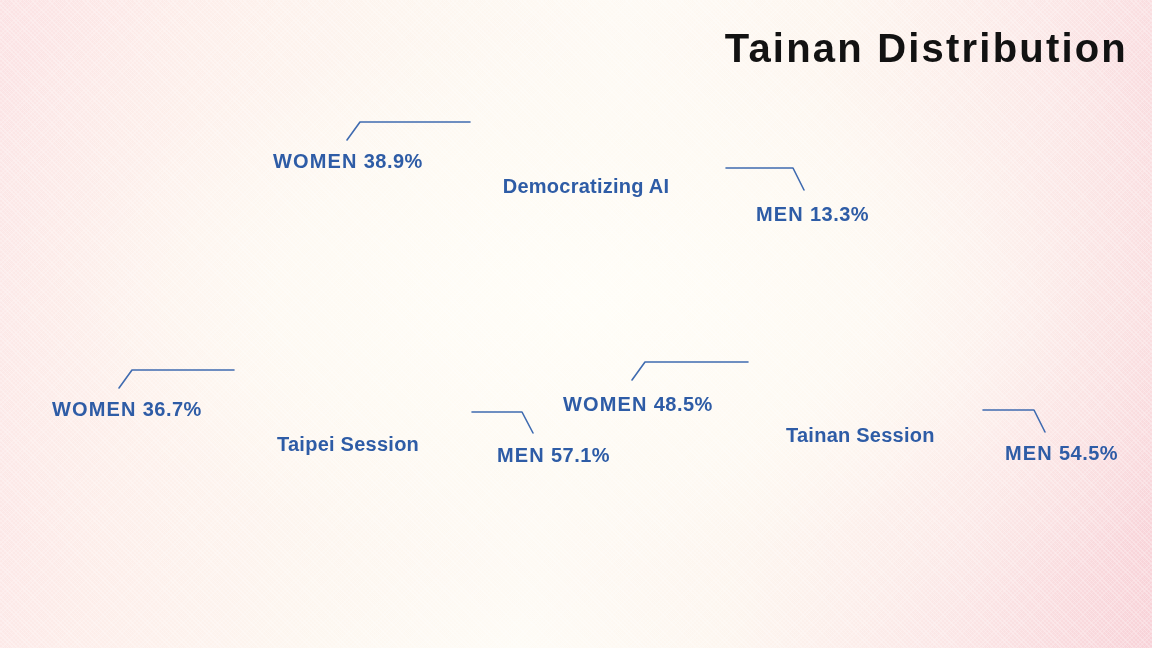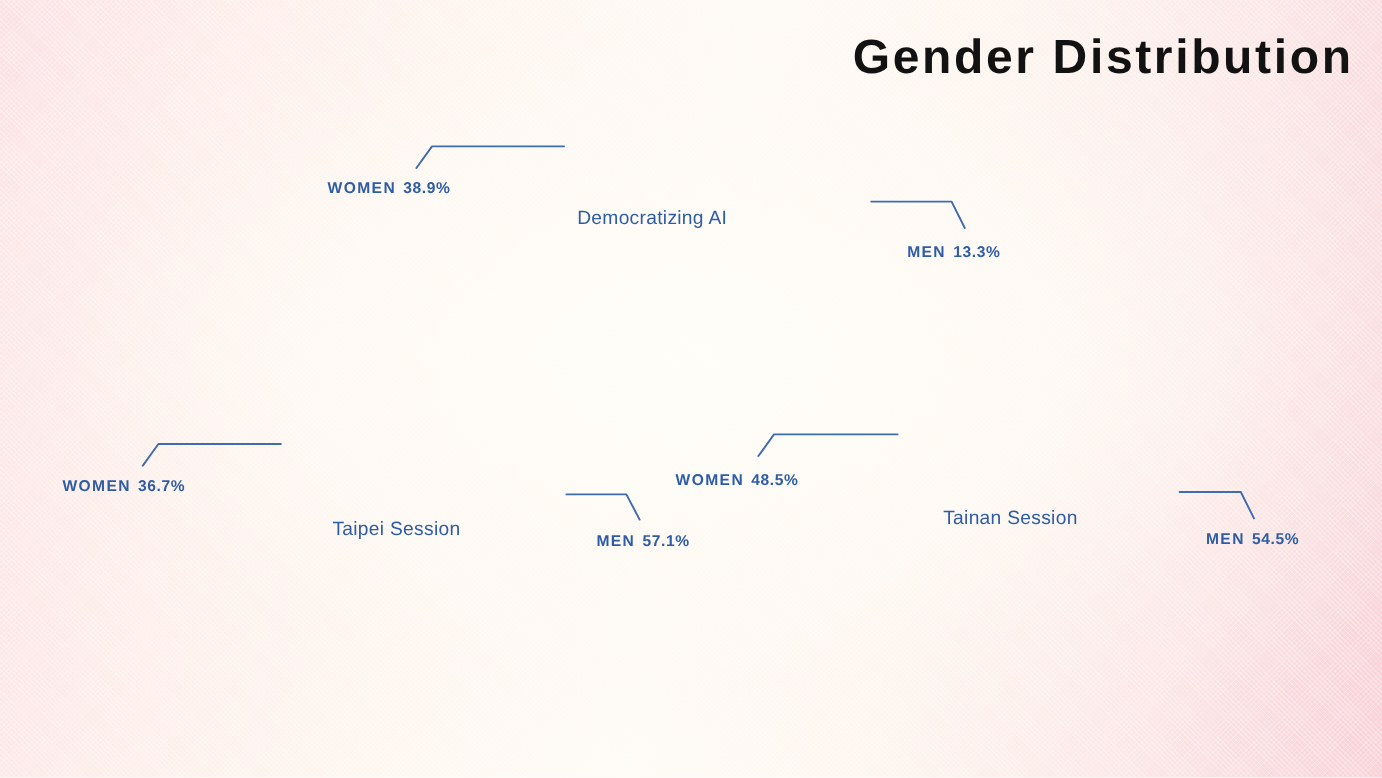--- a/index.html
+++ b/index.html
@@ -61,51 +61,52 @@
 
   .callout {
     position: absolute;
     white-space: nowrap;
     color: #2e5ca6;
     font-weight: 700;
     line-height: 1.35;
   }
 
   .stat {
-    font-size: 13px;
+    font-size: 20px;
     letter-spacing: 0.75px;
   }
   .stat .stat-cat {
     letter-spacing: 1.15px;
   }
   .stat .stat-val {
     margin-left: 6px;
     letter-spacing: 0.5px;
   }
 
   .group-title {
-    font-size: 16px;
+    font-size: 20px;
     letter-spacing: 0.25px;
+    text-align: center;
     color: #2e5ca6;
-    font-weight: 400;
+    font-weight: 700;
   }
   .group-title.multi {
     line-height: 1.42;
     white-space: normal;
     width: 210px;
   }
 </style>
 </head>
 <body>
 
 <div id="slide">
 
   <div id="texture"></div>
 
-  <div id="title">Gender Distribution</div>
+  <div id="title">Tainan Distribution</div>
 
   <svg class="leader-svg" viewBox="0 0 1152 648" xmlns="http://www.w3.org/2000/svg">
     <g fill="none" stroke="#3f6bb0" stroke-width="1.6" stroke-linecap="round" stroke-linejoin="round">
 
       <path d="M347,140 L360,122 L470,122"></path>
 
       <path d="M726,168 L793,168 L804,190"></path>
 
       <path d="M119,388 L132,370 L234,370"></path>
 

